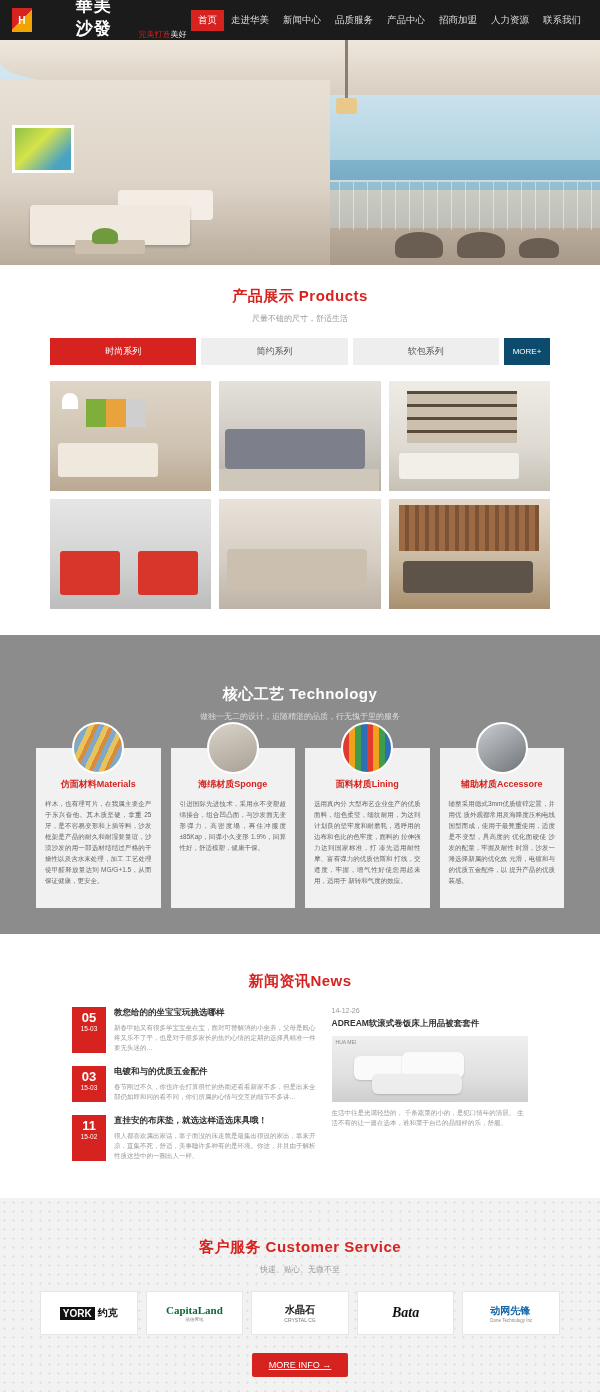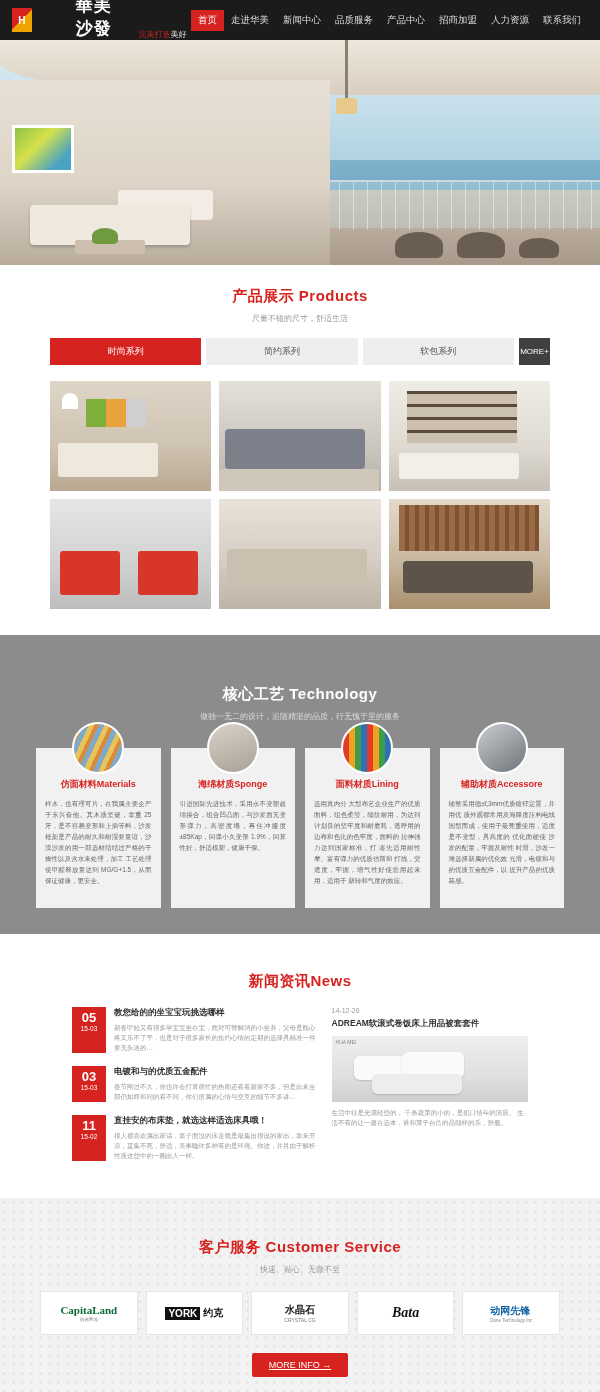--- a/index.html
+++ b/index.html
@@ -122,21 +122,21 @@
 
   
   .products { padding-bottom: 20px; }
   .prod-tabs { display:flex; justify-content:center; gap: 5px; margin: 14px 0 16px; padding: 0 50px; }
   .prod-tabs .tab {
     flex: 1; text-align:center; font-size: 9px; padding: 7px 0;
     background: #eeeeee; color: #555;
   }
   .prod-tabs .tab.active { background:#d6231f; color:#fff; }
   .prod-tabs .more {
-    width: 31px; background:#404040; color:#fff; font-size:8px;
+    width: 46px; background:#0c4a6e; color:#fff; font-size:8px;
     display:flex; align-items:center; justify-content:center;
   }
   .prod-grid {
     display: grid; grid-template-columns: repeat(3, 1fr); gap: 8px;
     padding: 0 50px;
   }
   .prod-cell { height: 110px; position: relative; overflow:hidden; }
   .pc1 { background: linear-gradient(180deg,#dfd6c8 0%,#cfc3b2 58%, #b9a992 100%); }
   .pc2 { background: linear-gradient(180deg,#e4e1db 0%,#cfcbc4 50%, #b6b0a6 100%); }
   .pc3 { background: linear-gradient(180deg,#efece6 0%,#dedad2 60%, #c6c0b5 100%); }
@@ -414,30 +414,30 @@
       </div>
     </div>
   </div>
 
   <div class="service">
     <div class="sec-title">
       <h2>客户服务 Customer Service</h2>
       <p>快速、贴心、无微不至</p>
     </div>
     <div class="brands">
+      <div class="brand b2">
+        <span class="blk">YORK</span>
+        <span style="margin-left:3px;font-size:10px;color:#111;font-weight:bold;">约克</span>
+      </div>
       <div class="brand b1">
         <div>
           <span>CapitaLand</span>
           <div class="qr-label">凯德置地</div>
         </div>
       </div>
-      <div class="brand b2">
-        <span class="blk">YORK</span>
-        <span style="margin-left:3px;font-size:10px;color:#111;font-weight:bold;">约克</span>
-      </div>
       <div class="brand b3">
         <div class="t">水晶石</div>
         <div class="s">CRYSTAL CG</div>
       </div>
       <div class="brand b4">
         <span>Bata</span>
       </div>
       <div class="brand b5">
         <div>
           <span>动网先锋</span>

